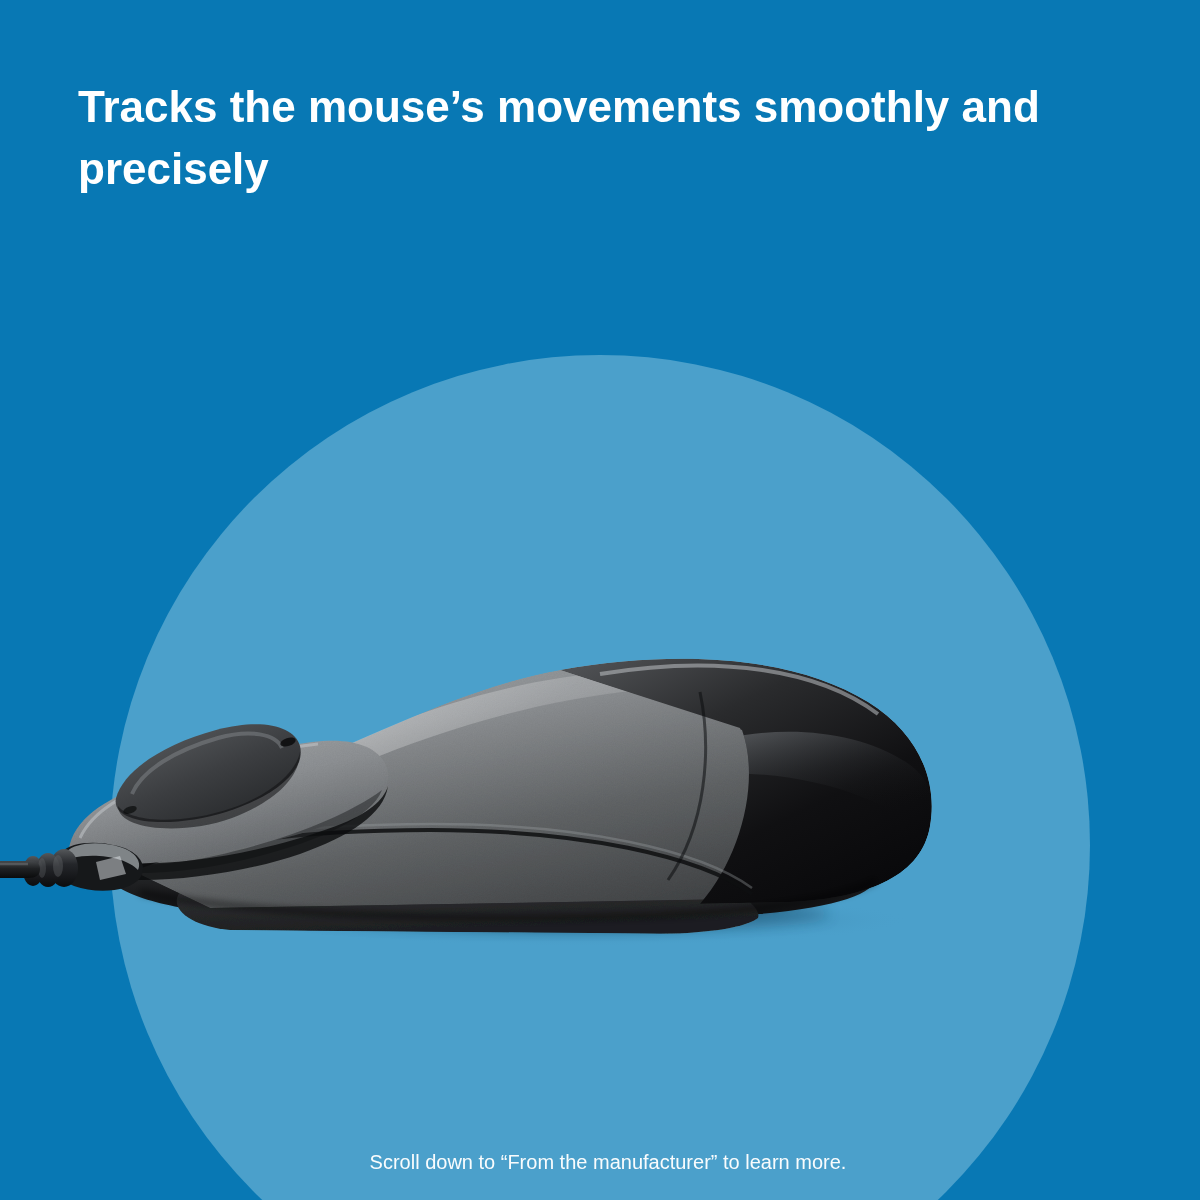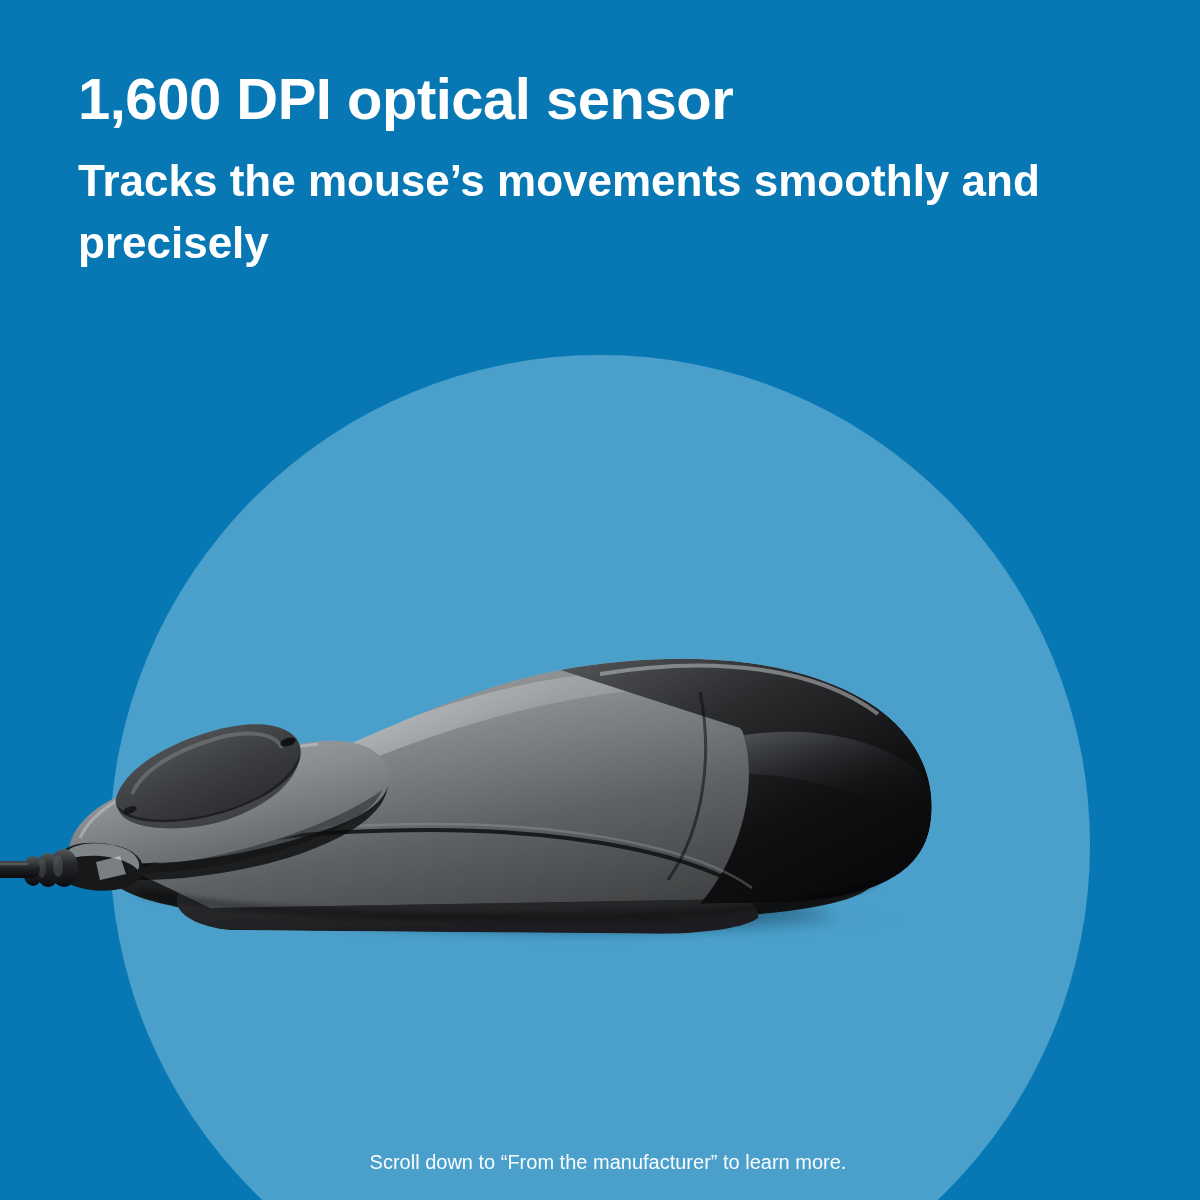--- a/index.html
+++ b/index.html
@@ -73,21 +73,20 @@
   #mouse svg { display: block; }
 </style>
 </head>
 <body>
 
 <div id="stage">
 
   <div id="circle"></div>
 
   <div id="copy">
-    <h1 id="headline">1,600 DPI optical sensor</h1>
     <p id="subhead">Tracks the mouse’s movements smoothly and precisely</p>
   </div>
 
   <div id="mouse">
     <svg width="1000" height="330" viewBox="0 0 1000 330" xmlns="http://www.w3.org/2000/svg">
       <defs>
 
         <linearGradient id="gShell" x1="0.15" y1="0" x2="0.8" y2="1">
           <stop offset="0" stop-color="#9a9ea1"></stop>
           <stop offset="0.28" stop-color="#8b8e91"></stop>

